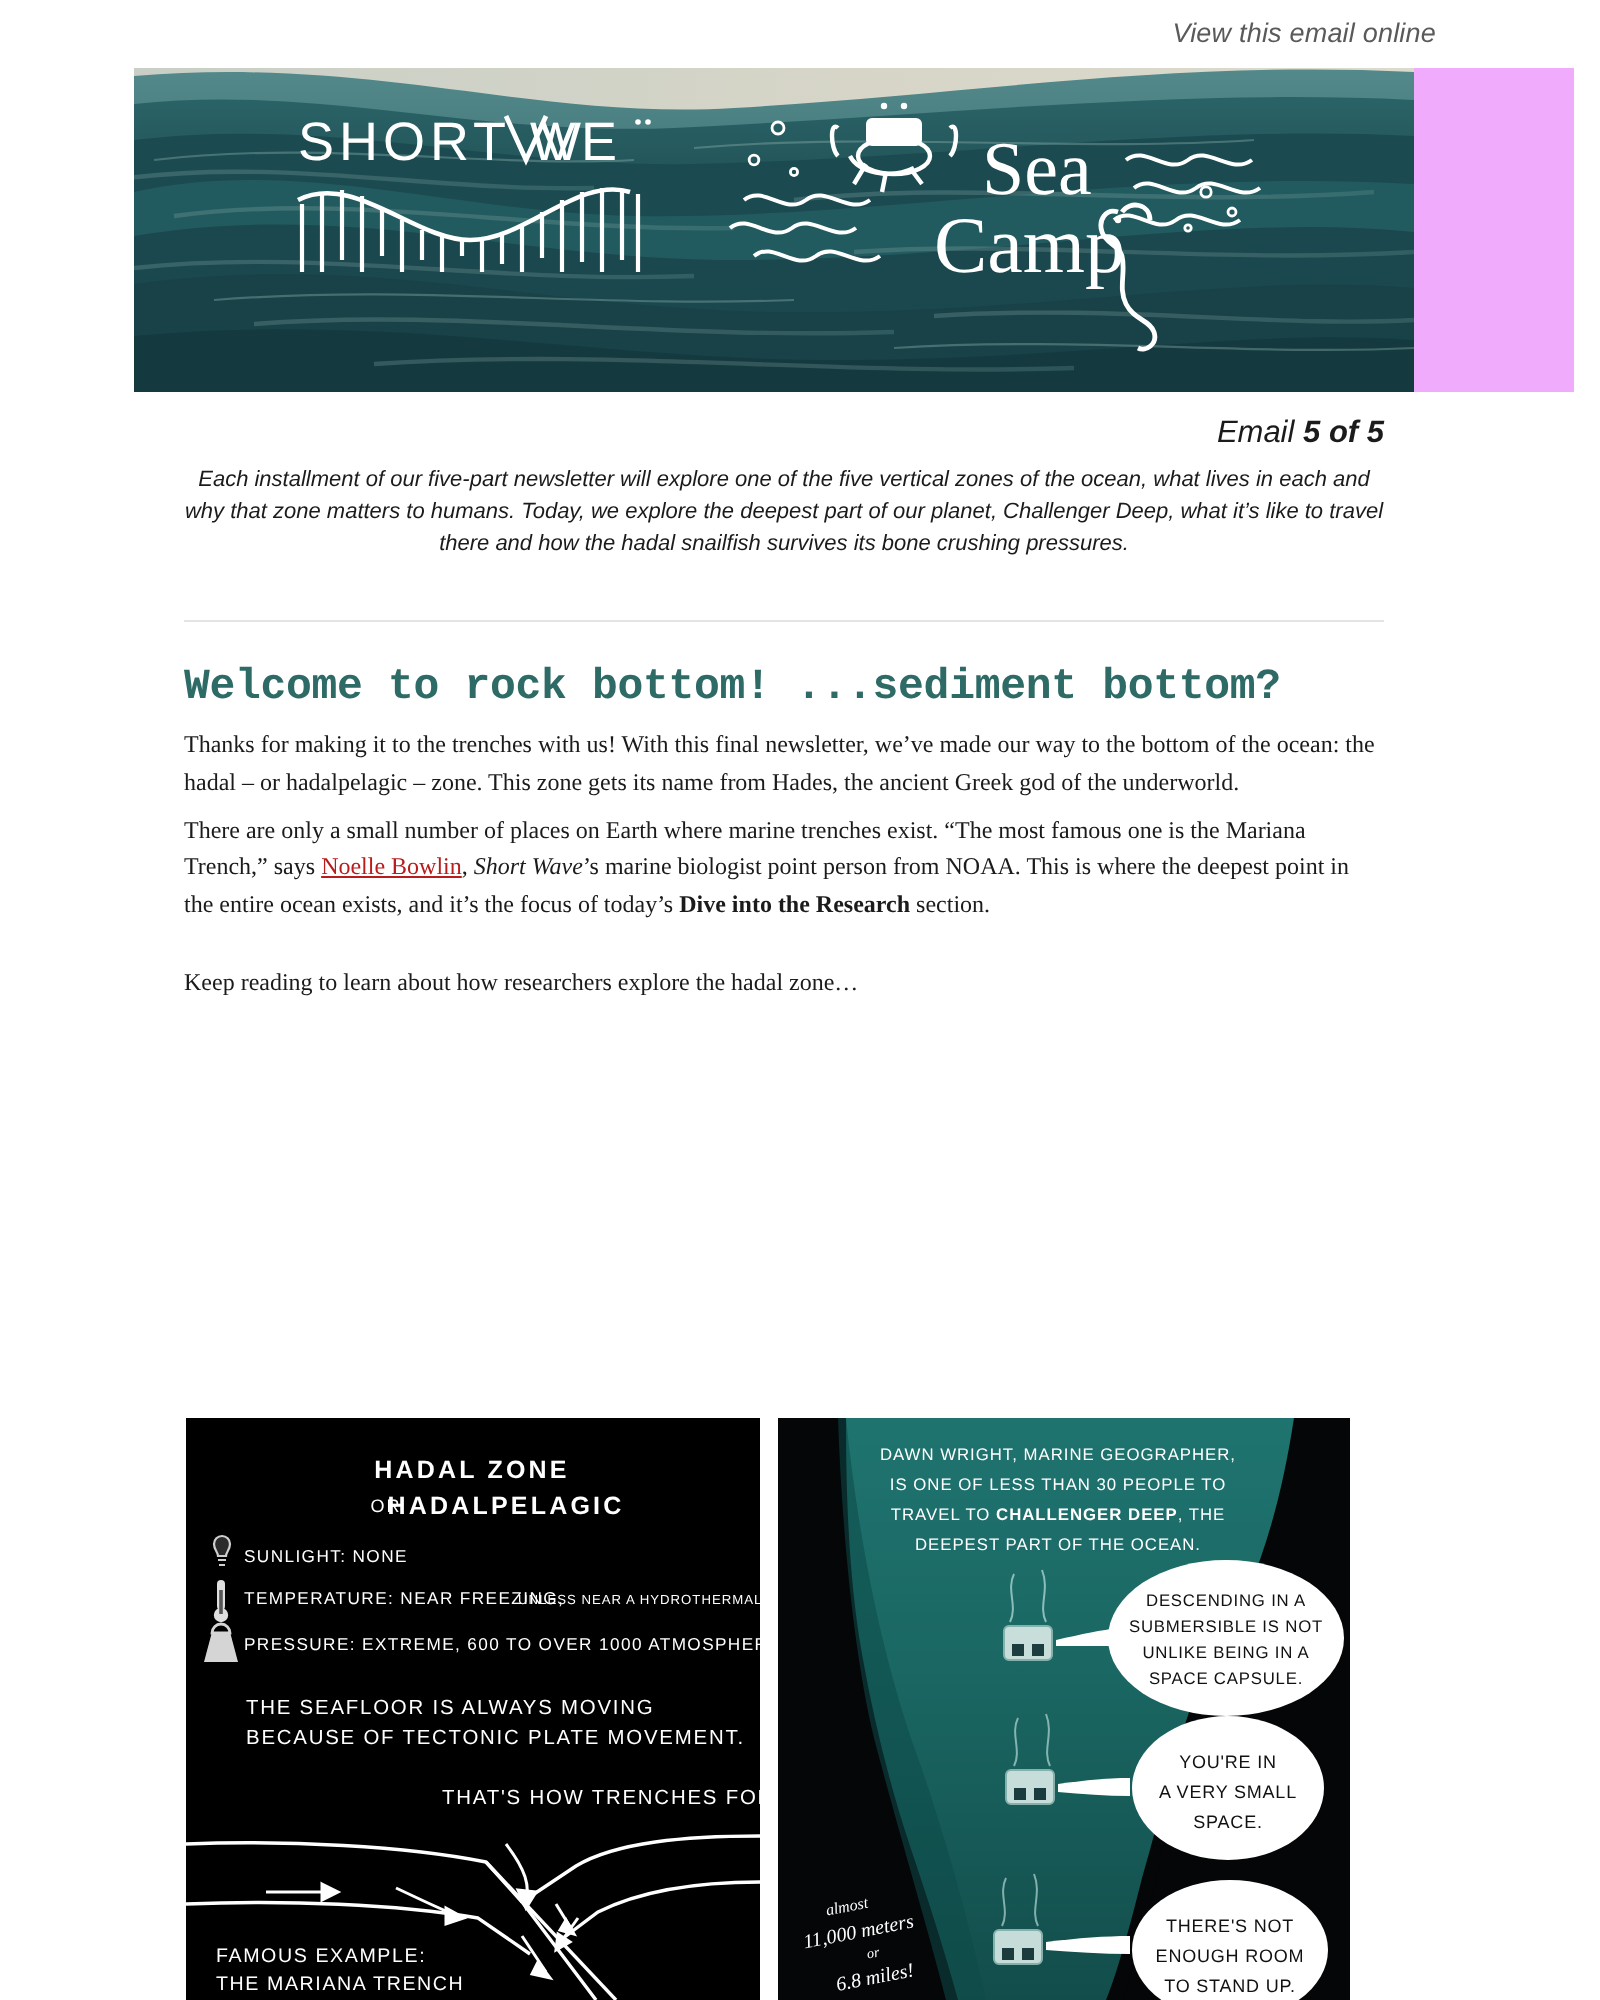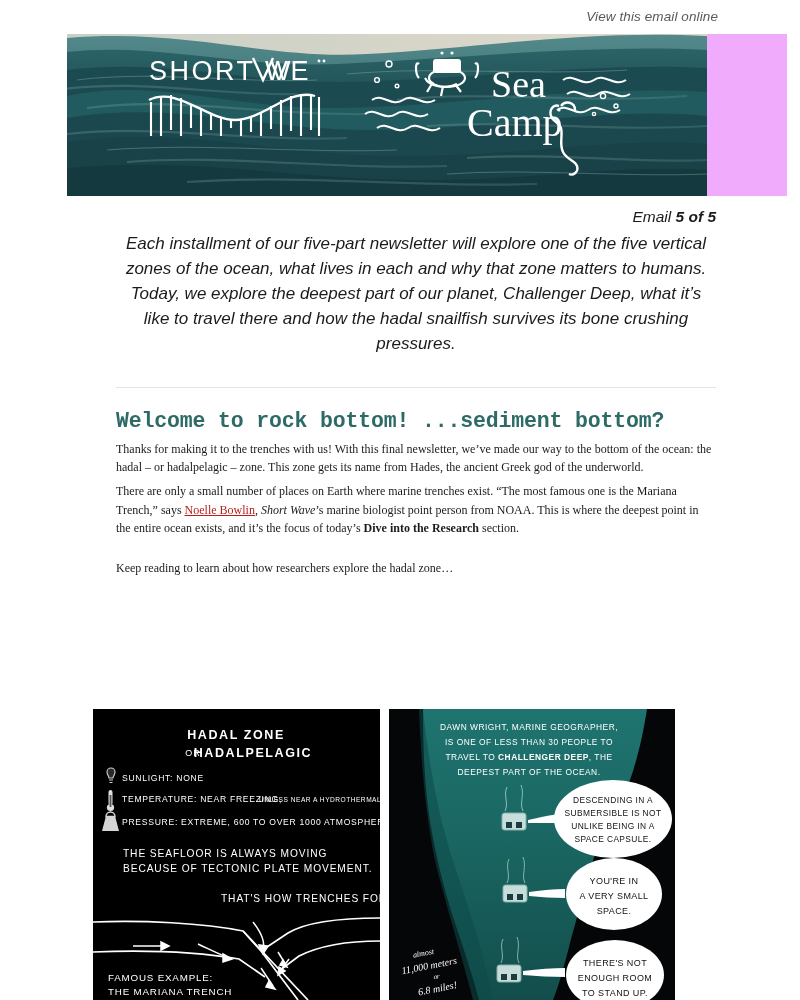--- a/index.html
+++ b/index.html
@@ -23,29 +23,29 @@
   
   .banner {
     position: absolute; left: 67px; top: 34px;
     width: 720px; height: 162px;
     overflow: hidden;
     background: #f0abfc;
   }
   .banner svg { display: block; width: 640px; height: 162px; }
 
   
-  .content { position: absolute; left: 96px; top: 196px; width: 640px; }
+  .content { position: absolute; left: 72px; top: 196px; width: 640px; }
   .email-count {
     text-align: right; padding: 12px 20px 0 20px;
     font-size: 15.5px; font-style: italic; color: #1b1b1b;
   }
   .email-count b { font-weight: bold; font-style: italic; }
   .intro {
     margin: 6px 20px 0 20px;
-    font-size: 17px; font-style: italic; line-height: 1.47;
+    font-size: 11px; font-style: italic; line-height: 1.47;
     color: #1b1b1b; text-align: center;
   }
 
   .divider {
     margin: 30px 20px 0 20px;
     height: 1px; background: #e2e4e6;
   }
 
   
   .article { margin: 0 20px; }

